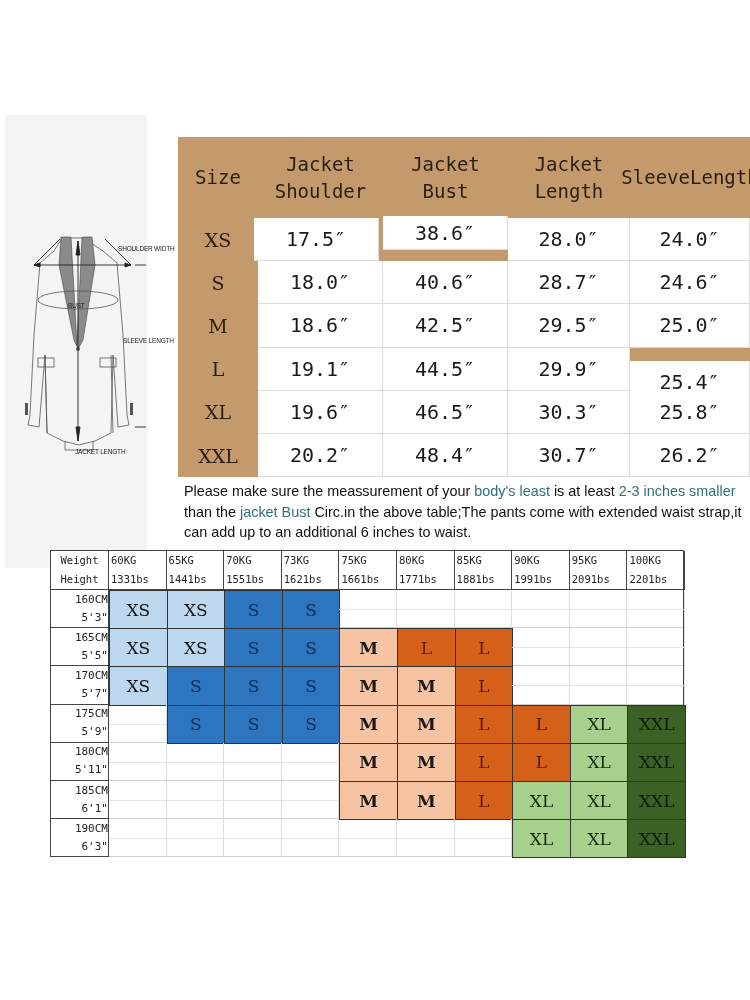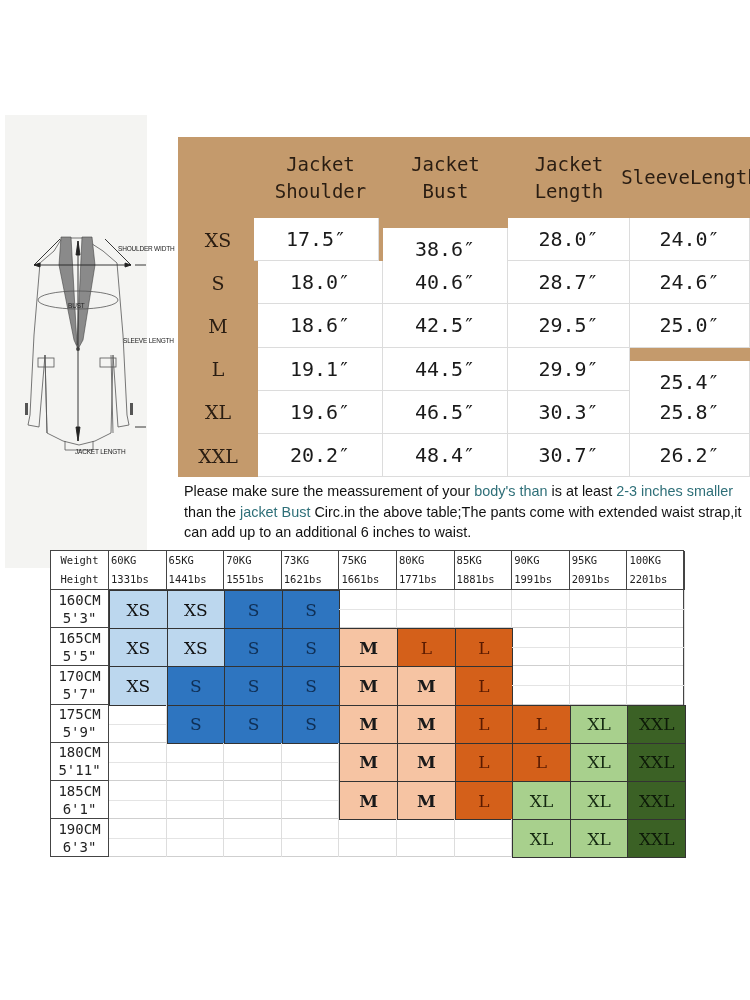--- a/index.html
+++ b/index.html
@@ -24,21 +24,21 @@
 
   
   #note { left:184px; top:481px; width:560px; font-family:"Liberation Sans", sans-serif; font-size:14.4px; line-height:20.5px; color:#111; }
   #note .hl { color:#2e6f78; }
 
   
   #grid { left:50px; top:550px; width:634px; height:307px; background:#fff; border:1.5px solid #444; box-sizing:border-box; }
   .g-cell { position:absolute; box-sizing:border-box; display:flex; align-items:center; justify-content:center; }
   .g-head { font-family:"DejaVu Sans Mono", monospace; font-size:10.5px; color:#222; flex-direction:column; align-items:flex-start; justify-content:center; padding-left:2px; line-height:19px; border-right:1px solid #444; border-bottom:1.5px solid #444; }
   .g-head.label-col { align-items:center; padding-left:0;text-align:center; }
-  .g-rowlabel { font-family:"DejaVu Sans Mono", monospace; font-size:14px; color:#222; flex-direction:column; line-height:18px; border-right:1.5px solid #444; border-bottom:1.5px solid #444; }
+  .g-rowlabel { font-family:"DejaVu Sans Mono", monospace; font-size:11px; color:#222; flex-direction:column; line-height:18px; border-right:1.5px solid #444; border-bottom:1.5px solid #444;align-items:flex-end; }
   .g-empty { border-right:1px solid #ddd; }
   .g-empty::after { content:""; position:absolute; left:0; right:0; top:50%; border-top:1px solid #e4e4e4; }
   .g-rowline { position:absolute; left:0; right:0; border-bottom:1px solid #cfcfcf; }
   .g-size { font-family:"DejaVu Serif", serif; font-size:17px; border:1px solid #333; }
   .sz-XS  { background:#bcd7ee; color:#111; font-weight:normal; }
   .sz-S   { background:#2e75c0; color:#0f2f55; }
   .sz-M   { background:#f6c4a3; color:#1a1a1a; font-weight:bold; }
   .sz-L   { background:#d4601a; color:#5a1a00; }
   .sz-XL  { background:#a8d08d; color:#142810; }
   .sz-XXL { background:#3b6125; color:#0d1a08; }
@@ -83,40 +83,43 @@
     <line x1="130" y1="150" x2="141" y2="150" stroke="#222" stroke-width="0.9"></line>
     <line x1="130" y1="312" x2="141" y2="312" stroke="#222" stroke-width="0.9"></line>
   </svg>
   <span class="sk-label" style="left:113px; top:130px;">SHOULDER WIDTH</span>
   <span class="sk-label" style="left:63px; top:187px;">BUST</span>
   <span class="sk-label" style="left:118px; top:222px;">SLEEVE LENGTH</span>
   <span class="sk-label" style="left:70px; top:333px;">JACKET LENGTH</span>
 </div>
 
 <div id="size-table" class="abs">
+  <div class="st-head" style="left:0; width:80px;">
+    <span class="l1">Size</span>
+  </div>
   <div class="st-head" style="left:80px; width:125px; flex-direction:column;">
     <span class="l1">Jacket</span>
     <span class="l2">Shoulder</span>
   </div>
   <div class="st-head" style="left:205px; width:125px; flex-direction:column;">
     <span class="l1">Jacket</span>
     <span class="l2">Bust</span>
   </div>
   <div class="st-head" style="left:330px; width:122px; flex-direction:column;">
     <span class="l1">Jacket</span>
     <span class="l2">Length</span>
   </div>
   <div class="st-head" style="left:452px; width:120px; flex-direction:row;">
     <span class="l1">Sleeve</span>
     <span class="l2">Length</span>
   </div>
   <div id="st-rows">
       <div class="st-sizecell" style="top: 81px; height: 43.2px;">XS</div>
       <div class="st-cell" style="left: 76px; top: 81px; width: 125px; height: 43.2px;">17.5″</div>
-      <div class="st-cell" style="left: 205px; top: 91px; width: 125px; height: 42px;">38.6″</div>
+      <div class="st-cell" style="left: 205px; top: 79px; width: 125px; height: 34px;">38.6″</div>
       <div class="st-cell" style="left: 330px; top: 81px; width: 122px; height: 43.2px;">28.0″</div>
       <div class="st-cell" style="left: 452px; top: 81px; width: 120px; height: 43.2px;">24.0″</div>
       <div class="st-sizecell" style="top: 124.2px; height: 43.2px;">S</div>
       <div class="st-cell" style="left: 80px; top: 124.2px; width: 125px; height: 43.2px;">18.0″</div>
       <div class="st-cell" style="left: 205px; top: 124.2px; width: 125px; height: 43.2px;">40.6″</div>
       <div class="st-cell" style="left: 330px; top: 124.2px; width: 122px; height: 43.2px;">28.7″</div>
       <div class="st-cell" style="left: 452px; top: 124.2px; width: 120px; height: 43.2px;">24.6″</div>
       <div class="st-sizecell" style="top: 167.4px; height: 43.2px;">M</div>
       <div class="st-cell" style="left: 80px; top: 167.4px; width: 125px; height: 43.2px;">18.6″</div>
       <div class="st-cell" style="left: 205px; top: 167.4px; width: 125px; height: 43.2px;">42.5″</div>
@@ -133,21 +136,21 @@
       <div class="st-cell" style="left: 330px; top: 253.8px; width: 122px; height: 43.2px; text-align: right;">30.3″</div>
       <div class="st-cell" style="left: 452px; top: 253.8px; width: 120px; height: 43.2px;">25.8″</div>
       <div class="st-sizecell" style="top: 297px; height: 43.2px;">XXL</div>
       <div class="st-cell" style="left: 80px; top: 297px; width: 125px; height: 43.2px;">20.2″</div>
       <div class="st-cell" style="left: 205px; top: 297px; width: 125px; height: 43.2px;">48.4″</div>
       <div class="st-cell" style="left: 330px; top: 297px; width: 122px; height: 43.2px;">30.7″</div>
       <div class="st-cell" style="left: 452px; top: 297px; width: 120px; height: 43.2px;">26.2″</div>
     </div>
 </div>
 
-<div id="note" class="abs"><span>Please make sure the meassurement of your </span><span class="hl">body's than</span><span> is at least </span><span class="hl">2-3 inches smaller</span><span> than the </span><span class="hl">jacket Bust</span><span> Circ.in the above table;The pants come with extended waist strap,it can add up to an additional 6 inches to waist.</span></div>
+<div id="note" class="abs"><span>Please make sure the meassurement of your </span><span class="hl">body's least</span><span> is at least </span><span class="hl">2-3 inches smaller</span><span> than the </span><span class="hl">jacket Bust</span><span> Circ.in the above table;The pants come with extended waist strap,it can add up to an additional 6 inches to waist.</span></div>
 
 <div id="grid" class="abs">
     <div class="g-cell g-head label-col" style="left: 0px; top: 0px; width: 58px; height: 39px;">
       <span>Weight</span>
       <span>Height</span>
     </div>
     <div class="g-cell g-head" style="left: 58px; top: 0px; width: 57.6px; height: 39px;">
       <span>60KG</span>
       <span>1331bs</span>
     </div>

